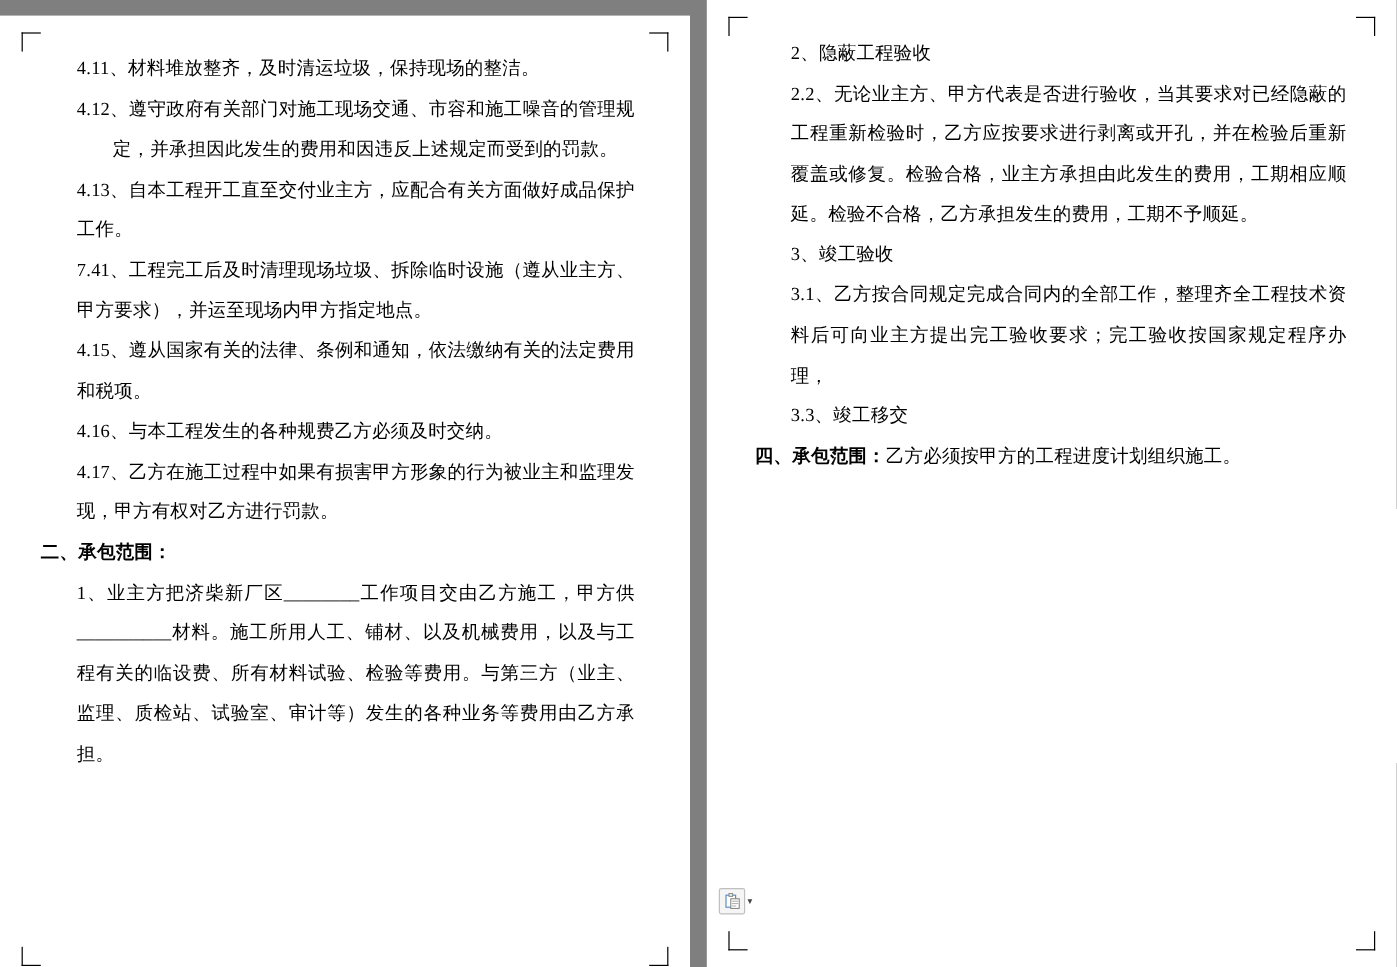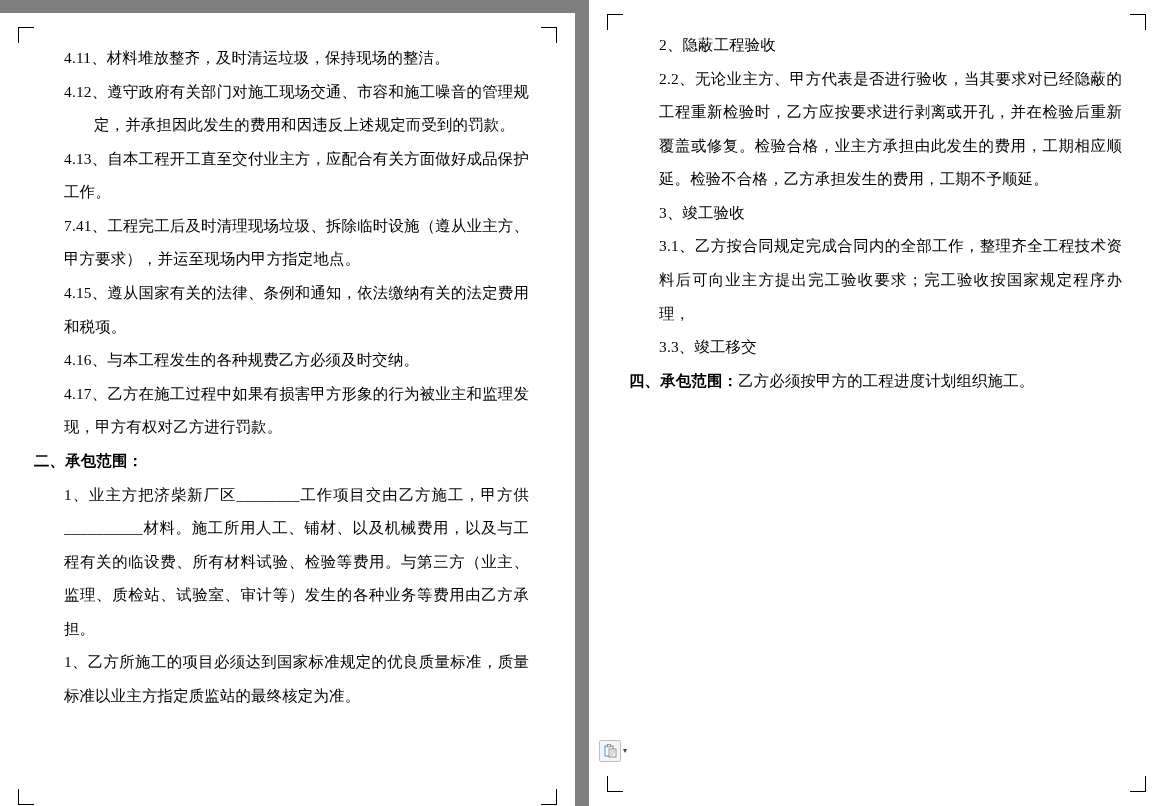--- a/index.html
+++ b/index.html
@@ -116,21 +116,20 @@
     <div class="doc-text">
       <p class="hang">4.11、材料堆放整齐，及时清运垃圾，保持现场的整洁。</p>
       <p class="hang2">4.12、遵守政府有关部门对施工现场交通、市容和施工噪音的管理规定，并承担因此发生的费用和因违反上述规定而受到的罚款。</p>
       <p class="hang">4.13、自本工程开工直至交付业主方，应配合有关方面做好成品保护工作。</p>
       <p class="hang">7.41、工程完工后及时清理现场垃圾、拆除临时设施（遵从业主方、甲方要求），并运至现场内甲方指定地点。</p>
       <p class="hang">4.15、遵从国家有关的法律、条例和通知，依法缴纳有关的法定费用和税项。</p>
       <p class="hang">4.16、与本工程发生的各种规费乙方必须及时交纳。</p>
       <p class="hang">4.17、乙方在施工过程中如果有损害甲方形象的行为被业主和监理发现，甲方有权对乙方进行罚款。</p>
       <p class="ind0 bold">二、承包范围：</p>
       <p class="hang">1、业主方把济柴新厂区________工作项目交由乙方施工，甲方供__________材料。施工所用人工、铺材、以及机械费用，以及与工程有关的临设费、所有材料试验、检验等费用。与第三方（业主、监理、质检站、试验室、审计等）发生的各种业务等费用由乙方承担。</p>
-      <p class="hang">1、乙方所施工的项目必须达到国家标准规定的优良质量标准，质量标准以业主方指定质监站的最终核定为准。</p>
     </div>
   </div>
 
   <div class="gutter"></div>
 
   <div class="page page-right">
     <div class="crop h" style="left:18px; top:14px;"></div>
     <div class="crop v" style="left:18px; top:14px;"></div>
     <div class="crop h" style="right:18px; top:14px;"></div>
     <div class="crop v" style="right:18px; top:14px;"></div>

